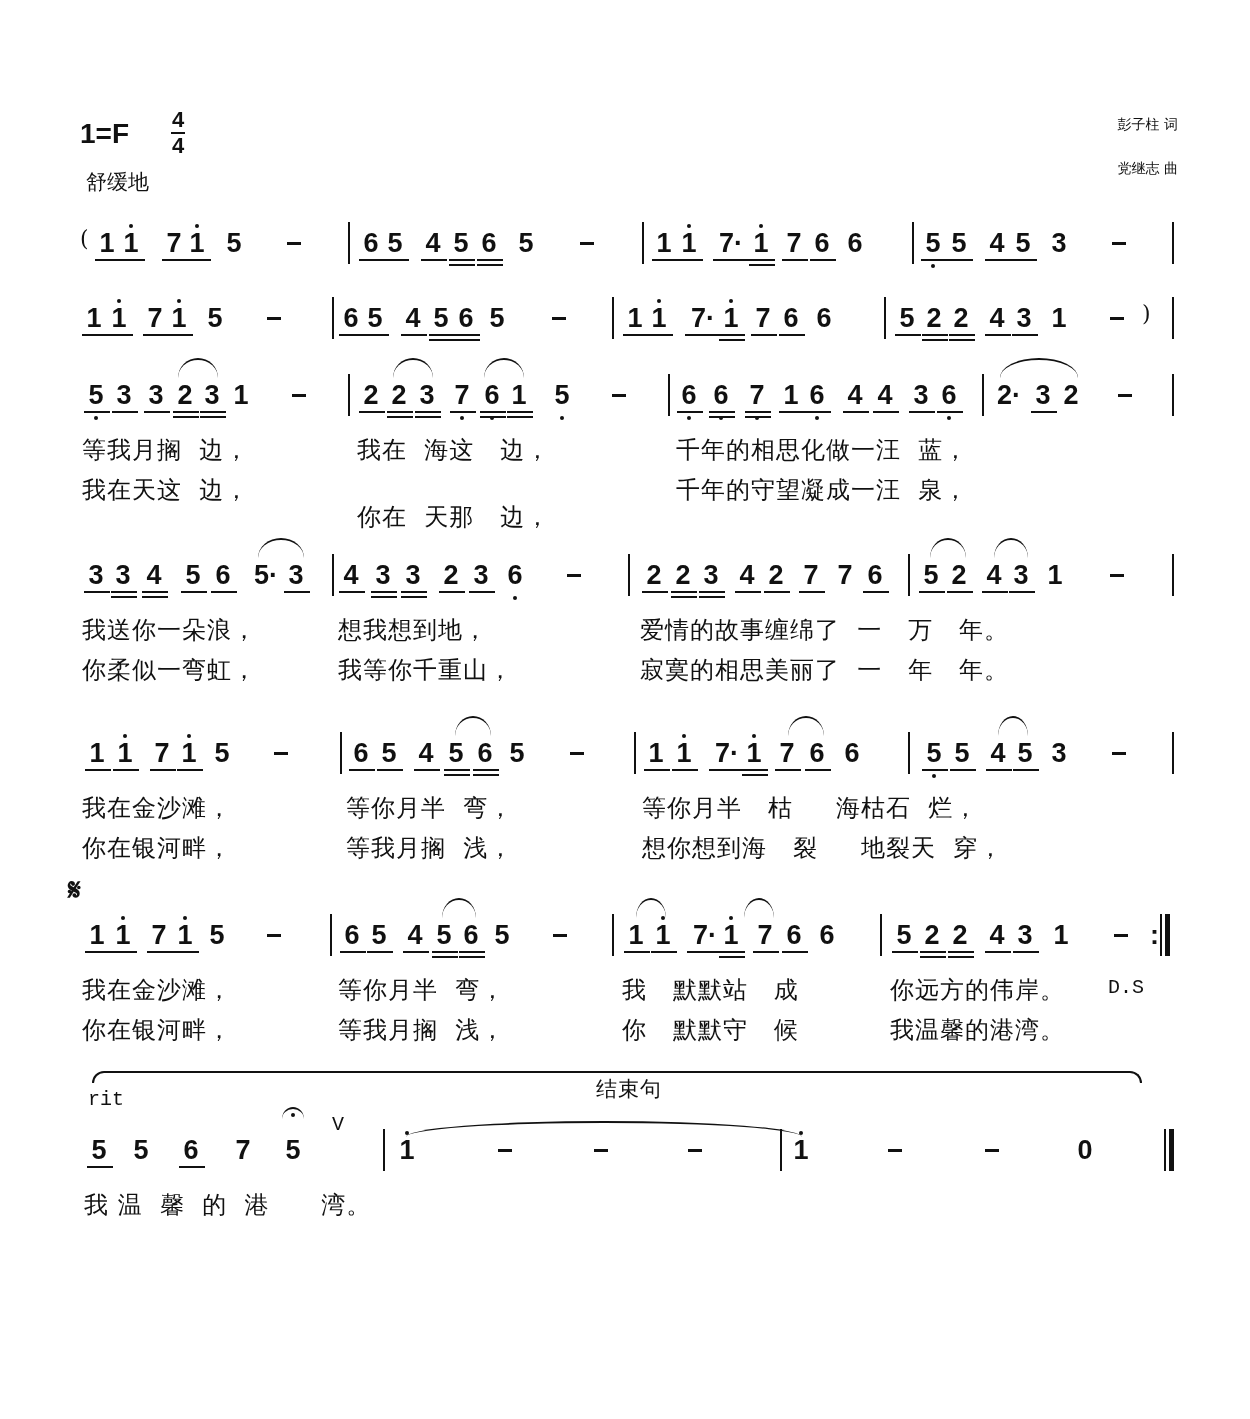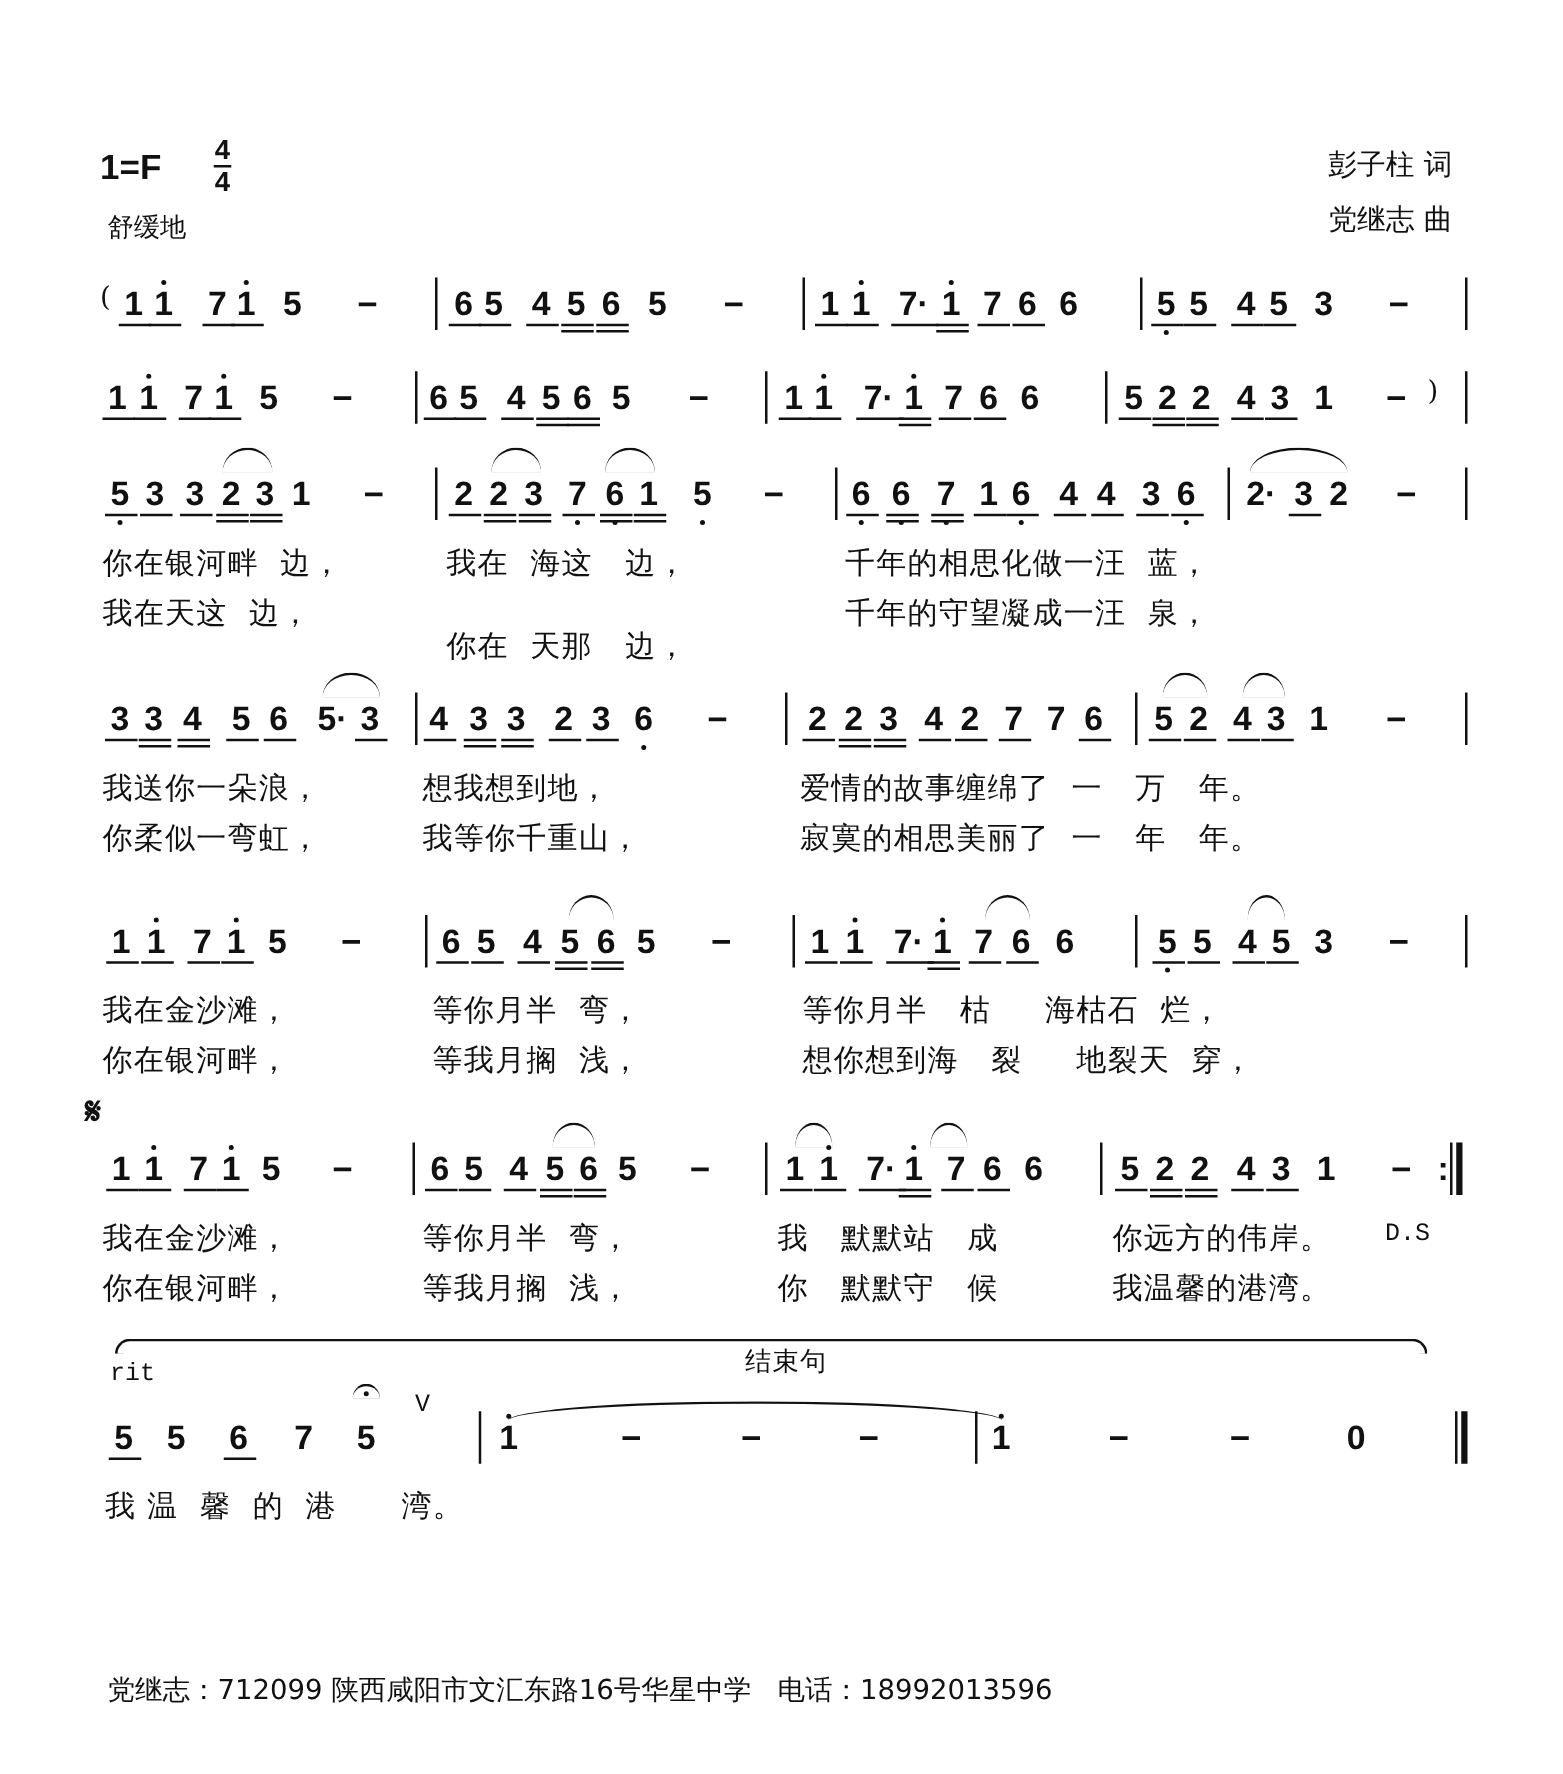--- a/index.html
+++ b/index.html
@@ -6,21 +6,21 @@
   body { width: 1250px; height: 1419px; position: relative; overflow: hidden; color: #111; }
   .sheet { position: absolute; left: 0; top: 0; width: 1250px; height: 1419px; }
   .title { position: absolute; left: 0; width: 1250px; top: 40px; text-align: center;
            font-family: "DejaVu Serif", serif; font-size: 50px; letter-spacing: 2px; }
   .key { position: absolute; left: 80px; top: 118px; font-family: "Liberation Serif", serif;
          font-size: 28px; }
   .key b { font-family: "Liberation Sans", sans-serif; font-weight: bold; }
   .timesig { position: absolute; left: 168px; top: 108px; width: 20px; text-align: center;
              font-family: "Liberation Sans", sans-serif; font-weight: bold; font-size: 22px; line-height: 24px; }
   .tempo { position: absolute; left: 86px; top: 168px; font-family: "DejaVu Sans", sans-serif; font-size: 21px; }
-  .credit { position: absolute; right: 88px; font-family: "DejaVu Sans", sans-serif; font-size: 23px; }
+  .credit { position: absolute; right: 72px; font-family: "DejaVu Sans", sans-serif; font-size: 14px; }
   .note { position: absolute; font-family: "Liberation Sans", sans-serif; font-weight: bold;
           font-size: 27px; line-height: 30px; width: 18px; text-align: center; }
   .dot-up { position: absolute; width: 4px; height: 4px; background: #111; border-radius: 2px; }
   .dot-down { position: absolute; width: 4px; height: 4px; background: #111; border-radius: 2px; }
   .uline { position: absolute; height: 2px; background: #111; }
   .bar { position: absolute; width: 2px; background: #111; }
   .barthick { position: absolute; width: 5px; background: #111; }
   .dash { position: absolute; width: 14px; height: 3px; background: #111; }
   .slur { position: absolute; border-top: 2px solid #111; border-radius: 50% 50% 0 0 / 100% 100% 0 0; }
   .lyric { position: absolute; font-family: "DejaVu Sans", sans-serif; font-size: 24px; white-space: pre; letter-spacing: 1px; }
@@ -231,21 +231,21 @@
       <div class="note" style="left: 1062px; top: 380px; width: 18px;">2</div>
       <div class="dash" style="left: 1118px; top: 394px;"></div>
       <div class="slur" style="left: 178px; top: 358px; width: 40px; height: 18px;"></div>
       <div class="slur" style="left: 393px; top: 358px; width: 40px; height: 18px;"></div>
       <div class="slur" style="left: 484px; top: 358px; width: 40px; height: 18px;"></div>
       <div class="slur" style="left: 1000px; top: 358px; width: 78px; height: 18px;"></div>
       <div class="bar" style="left: 348px; top: 374px; height: 42px;"></div>
       <div class="bar" style="left: 668px; top: 374px; height: 42px;"></div>
       <div class="bar" style="left: 982px; top: 374px; height: 42px;"></div>
       <div class="bar" style="left: 1172px; top: 374px; height: 42px;"></div>
-      <div class="lyric" style="left: 82px; top: 434px;">你在银河畔  边，</div>
+      <div class="lyric" style="left: 82px; top: 434px;">等我月搁  边，</div>
       <div class="lyric" style="left: 82px; top: 474px;">我在天这  边，</div>
       <div class="lyric" style="left: 357px; top: 434px;">我在  海这   边，</div>
       <div class="lyric" style="left: 357px; top: 501px;">你在  天那   边，</div>
       <div class="lyric" style="left: 676px; top: 434px;">千年的相思化做一汪  蓝，</div>
       <div class="lyric" style="left: 676px; top: 474px;">千年的守望凝成一汪  泉，</div>
       <div class="note" style="left: 87px; top: 560px; width: 18px;">3</div>
       <div class="uline" style="left: 84px; top: 591px; width: 26px;"></div>
       <div class="note" style="left: 114px; top: 560px; width: 18px;">3</div>
       <div class="uline" style="left: 111px; top: 591px; width: 26px;"></div>
       <div class="uline" style="left: 111px; top: 596px; width: 26px;"></div>
@@ -479,14 +479,13 @@
       <div class="dash" style="left: 888px; top: 1149px;"></div>
       <div class="dash" style="left: 985px; top: 1149px;"></div>
       <div class="note" style="left: 1076px; top: 1135px; width: 18px;">0</div>
       <div class="bar" style="left: 383px; top: 1129px; height: 42px;"></div>
       <div class="bar" style="left: 780px; top: 1129px; height: 42px;"></div>
       <div class="bar" style="left: 1164px; top: 1129px; height: 42px;"></div>
       <div class="barthick" style="left: 1169px; top: 1129px; height: 42px;"></div>
       <div class="lyric" style="left: 84px; top: 1189px;">我 温  馨  的  港      湾。</div>
     </div>
 
-  <div class="footer" style="top:1337px;">党继志：712099 陕西咸阳市文汇东路16号华星中学   电话：18992013596</div>
 </div>
 
 </body></html>

